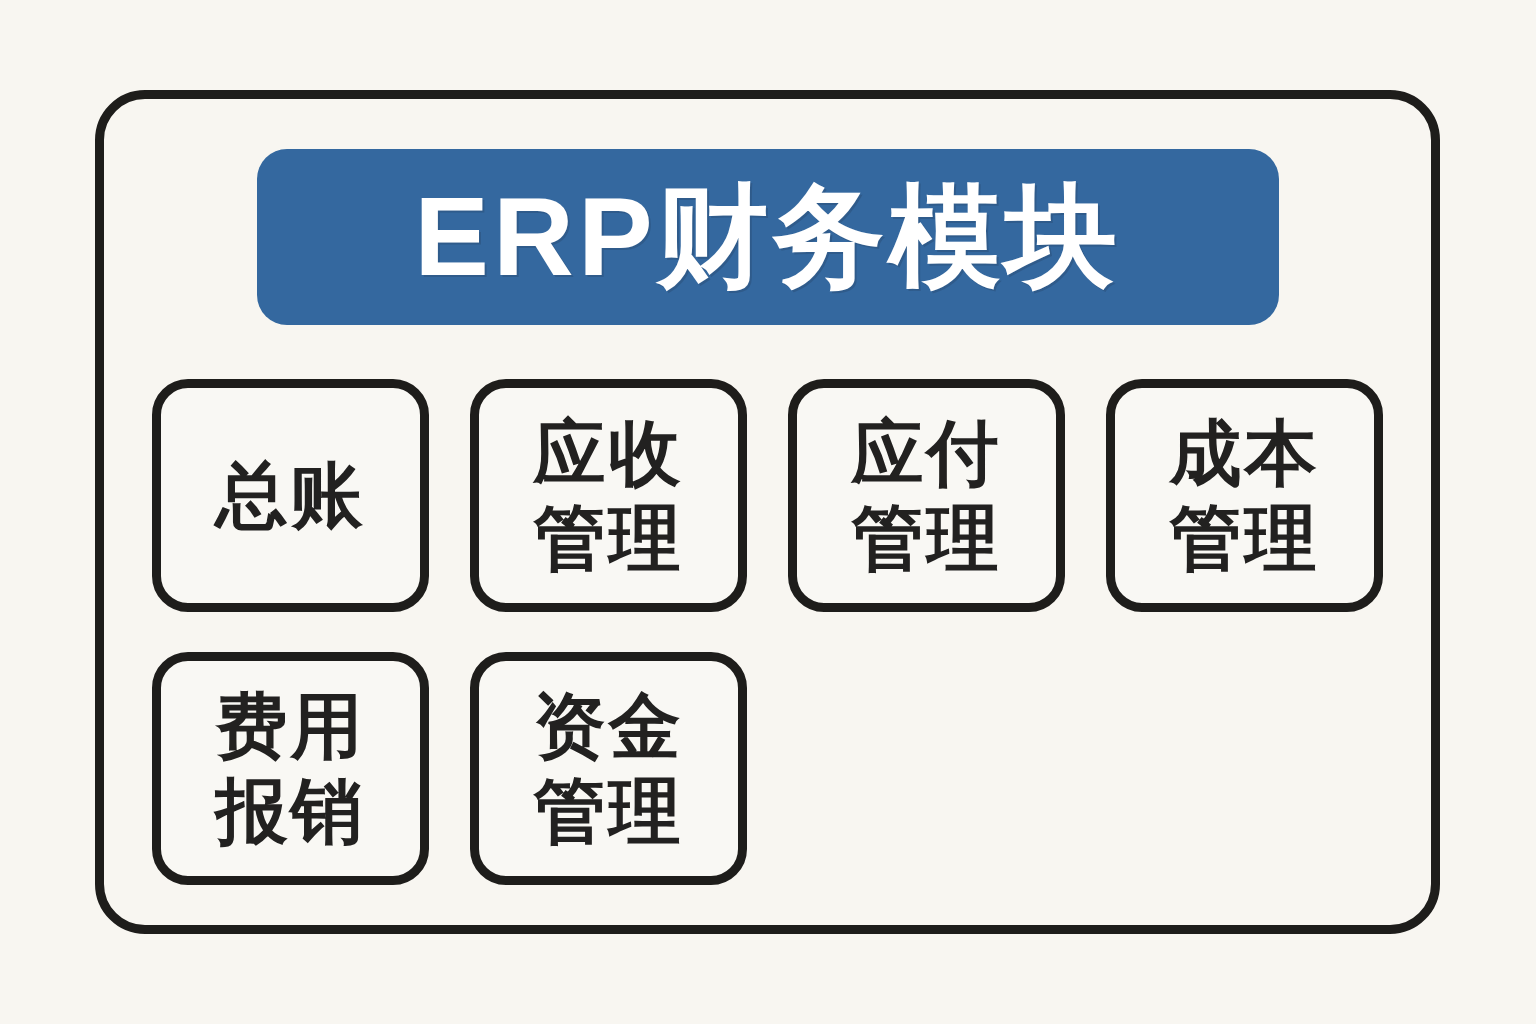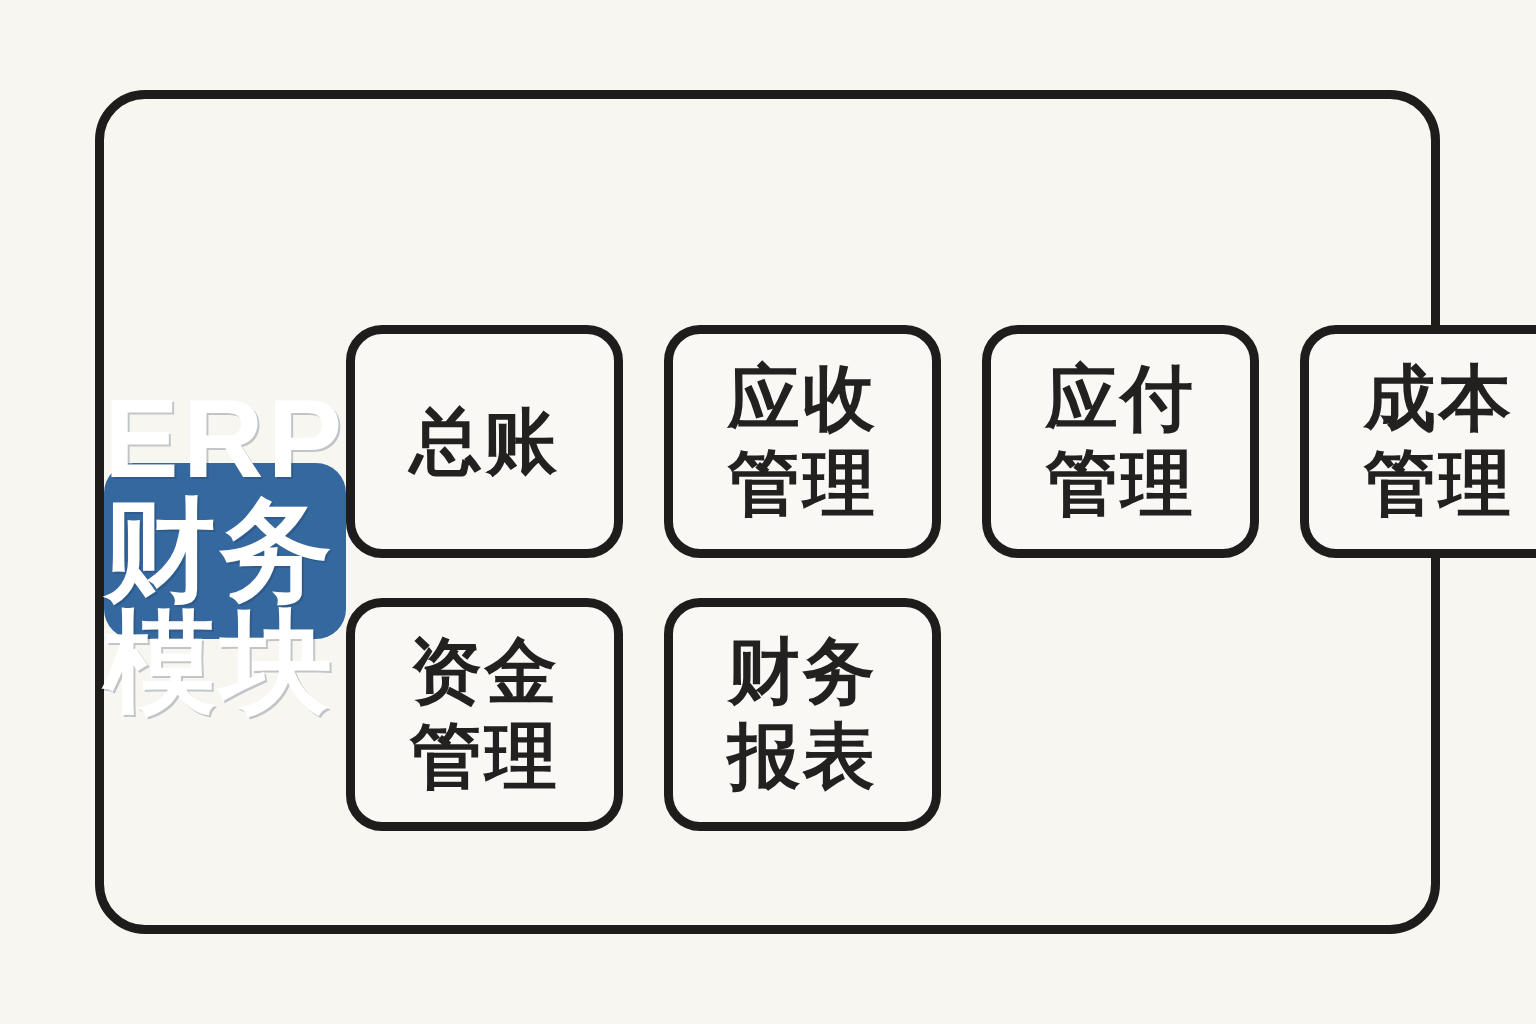--- a/index.html
+++ b/index.html
@@ -18,23 +18,23 @@
     position: absolute;
     left: 95px;
     top: 90px;
     width: 1345px;
     height: 844px;
     box-sizing: border-box;
     border: 9px solid #1e1d1b;
     border-radius: 50px;
     background: #f8f6f1;
     display: flex;
-    flex-direction: row;
+    flex-direction: column;
     align-items: center;
-    padding-top: 77px;
+    padding-top: 50px;
   }
   .title-bar {
     width: 1022px;
     height: 176px;
     background: #34689f;
     border-radius: 30px;
     display: flex;
     align-items: center;
     justify-content: center;
   }
@@ -90,21 +90,21 @@
     </div>
     <div class="module-box">
       <span class="module-label">应付
 管理</span>
     </div>
     <div class="module-box">
       <span class="module-label">成本
 管理</span>
     </div>
     <div class="module-box">
+      <span class="module-label">费用
+报销</span>
+    </div>
+    <div class="module-box">
       <span class="module-label">资金
 管理</span>
-    </div>
-    <div class="module-box">
-      <span class="module-label">财务
-报表</span>
     </div>
   </div>
 </div>
 
 </body></html>

